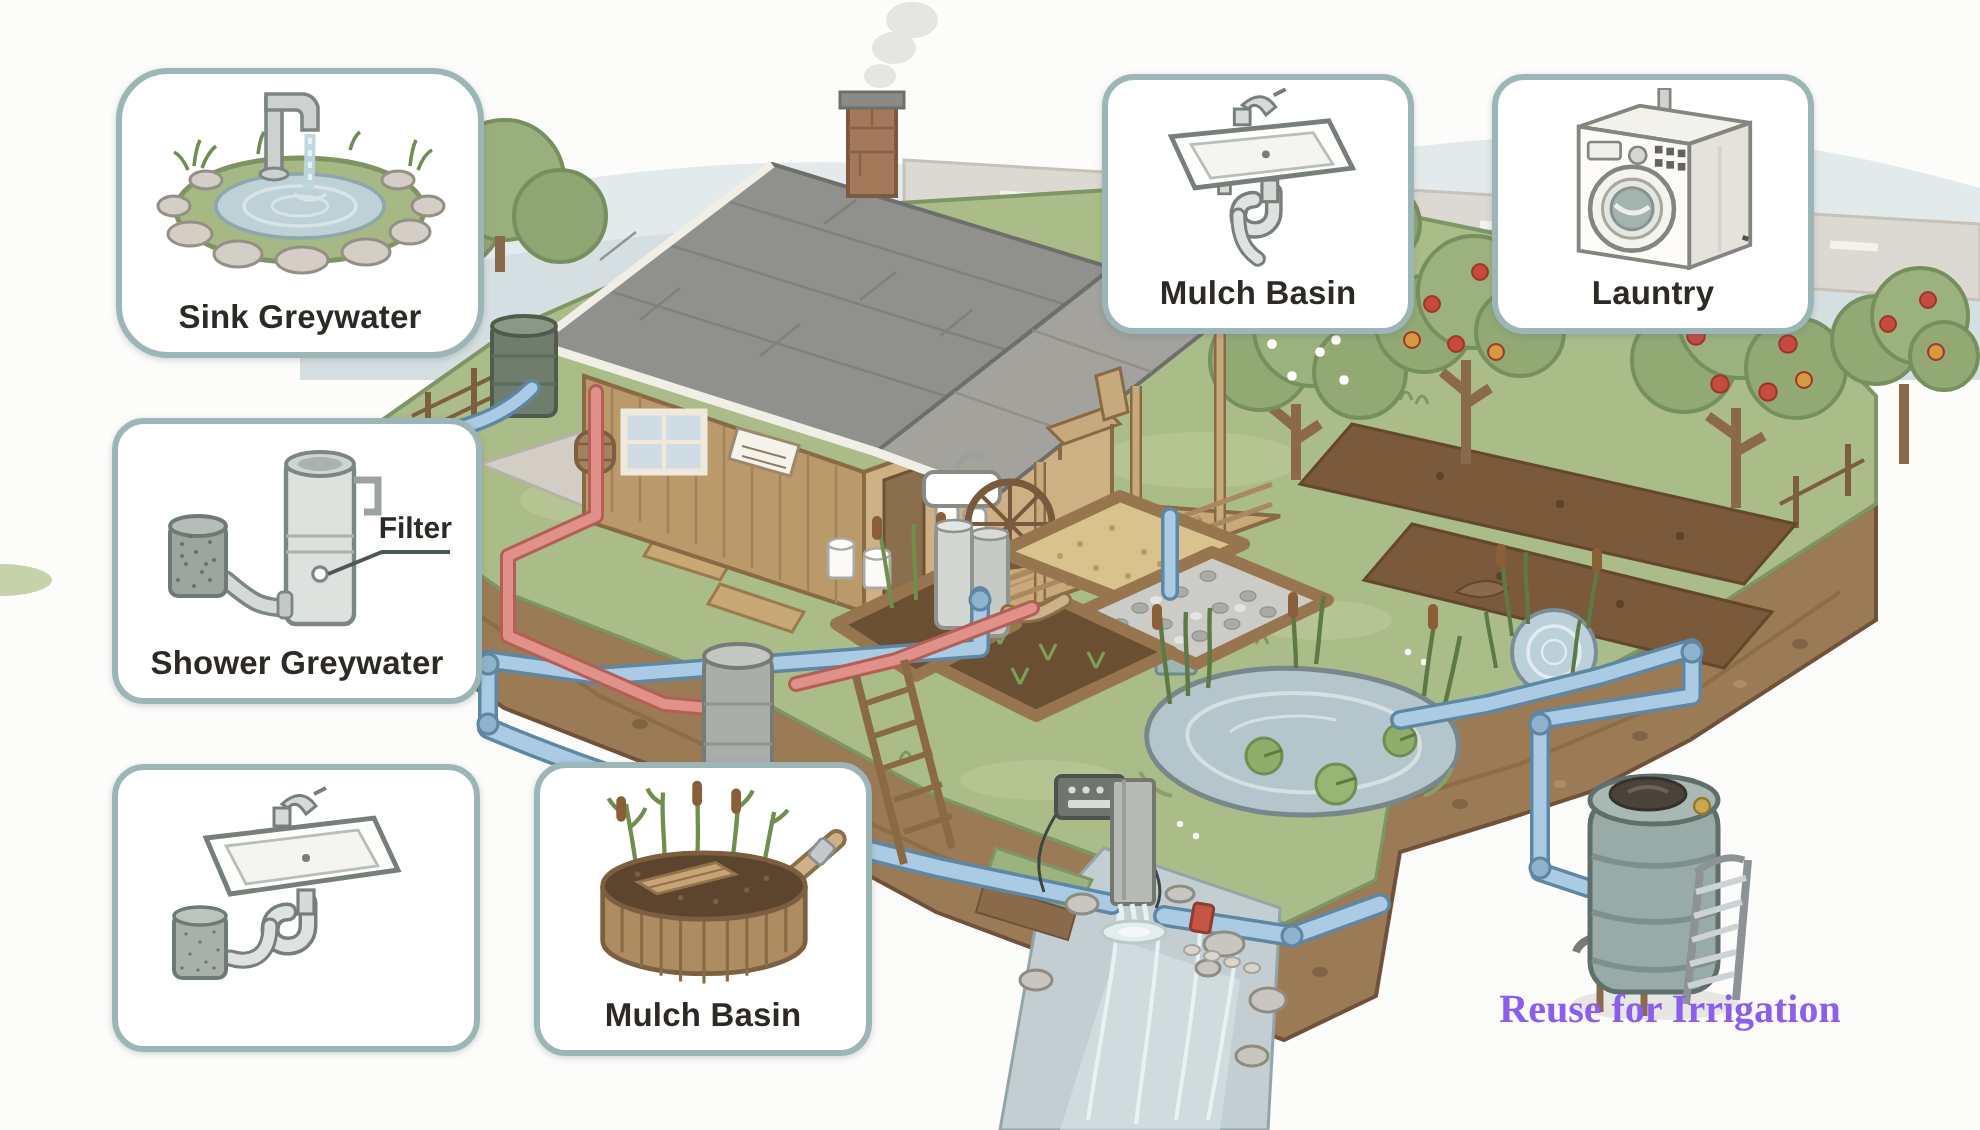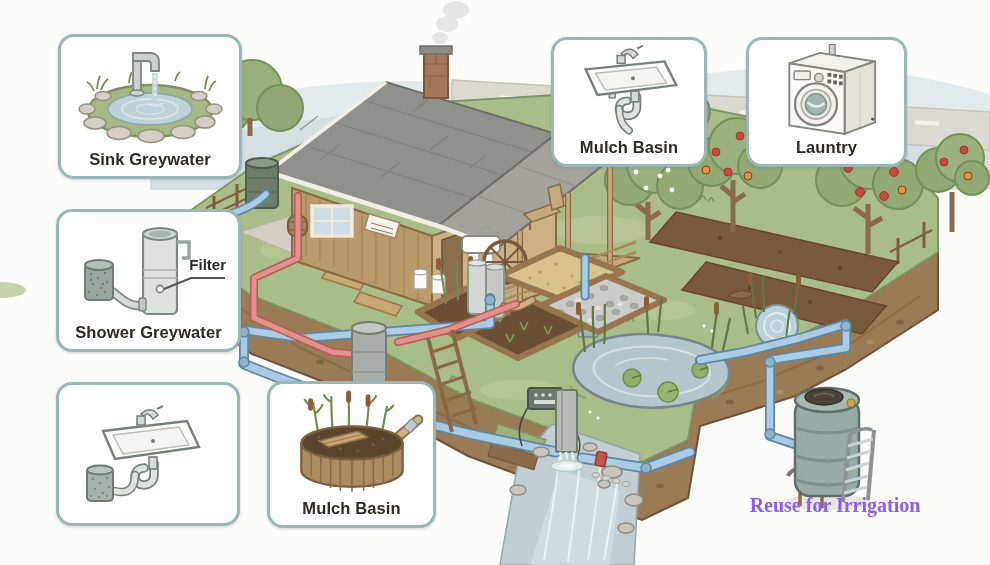--- a/index.html
+++ b/index.html
@@ -2,23 +2,23 @@
 <html><head>
 <meta charset="utf-8">
 <style>
   html,body{margin:0;padding:0;background:#ffffff;}
   .canvas{position:relative;width:990px;height:565px;background:#fcfcfa;overflow:hidden;
           font-family:"Liberation Sans",sans-serif;}
   .scene-svg{position:absolute;left:0;top:0;}
   .callout{position:absolute;background:#ffffff;border:3px solid #9cb6b8;border-radius:16px;
            box-shadow:0 1px 3px rgba(90,110,110,.28);display:flex;flex-direction:column;
            align-items:center;justify-content:flex-end;padding:4px 6px 7px;box-sizing:border-box;}
-  .callout .art{flex:1;position:relative;display:flex;align-items:center;justify-content:center;width:100%;}
+  .callout .art{flex:1;position:relative;display:flex;align-items:flex-start;justify-content:center;width:100%;}
   .callout .cap{font-weight:bold;font-size:16.5px;color:#2d2a25;letter-spacing:.1px;white-space:nowrap;}
-  #co-sink   {left:58px;  top:34px;  width:184px; height:145px;}
+  #co-sink   {left:58px;  top:34px;  width:184px; height:145px;border-radius:26px;}
   #co-shower {left:56px;  top:209px; width:185px; height:143px;}
   #co-laundry{left:56px;  top:382px; width:184px; height:144px;}
   #co-mulchb {left:267px; top:381px; width:169px; height:147px;}
   #co-mulcht {left:551px; top:37px;  width:156px; height:130px;}
   #co-washer {left:746px; top:37px;  width:161px; height:130px;}
   .filter-tag{position:absolute;right:6px;top:40px;font-weight:bold;font-size:15px;color:#2d2a25;}
   .reuse-label{position:absolute;left:705px;top:494px;width:260px;text-align:center;
                font-family:"Liberation Serif",serif;font-weight:bold;font-size:20px;color:#8b5cf6;}
 </style>
 </head>

